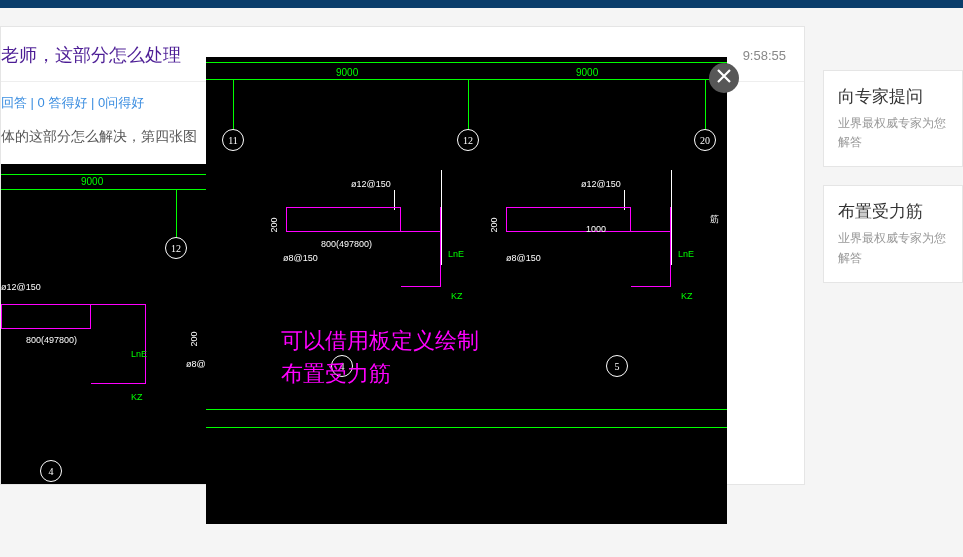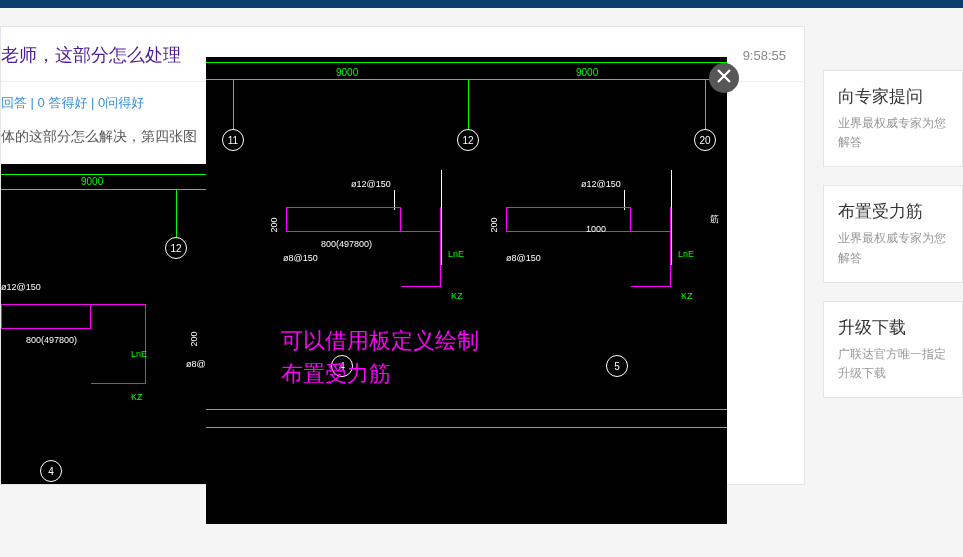--- a/index.html
+++ b/index.html
@@ -139,20 +139,21 @@
       width: 22px;
       height: 22px;
       border: 1px solid #fff;
       border-radius: 50%;
       display: flex;
       align-items: center;
       justify-content: center;
       color: #fff;
       font-size: 10px;
       background: #000;
+      font-family: Liberation Serif, serif;
     }
     .dim-label {
       position: absolute;
       color: #00ff00;
       font-size: 10px;
     }
     .rebar-label {
       position: absolute;
       color: #fff;
       font-size: 9px;
@@ -215,24 +216,20 @@
 
   <div class="sidebar">
     <div class="sidebar-card">
       <div class="sidebar-card-title">向专家提问</div>
       <div class="sidebar-card-desc">业界最权威专家为您解答</div>
     </div>
     <div class="sidebar-card">
       <div class="sidebar-card-title">布置受力筋</div>
       <div class="sidebar-card-desc">业界最权威专家为您解答</div>
     </div>
-    <div class="sidebar-card">
-      <div class="sidebar-card-title">升级下载</div>
-      <div class="sidebar-card-desc">广联达官方唯一指定升级下载</div>
-    </div>
   </div>
 </div>
 
 <div class="modal-overlay">
   <div class="modal-content">
     <div class="close-button">
       <span>
         <svg viewBox="0 0 16 16">
             <path d="M2 2 L14 14 M14 2 L2 14" stroke="#fff" stroke-width="2.2" fill="none"></path>
           </svg>

